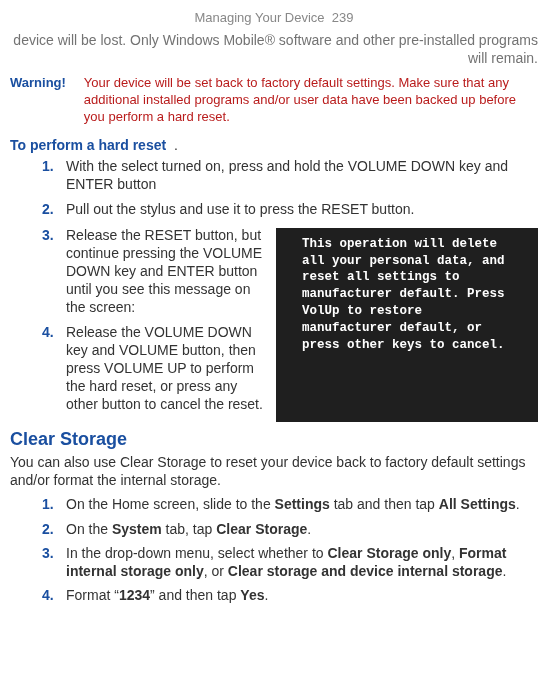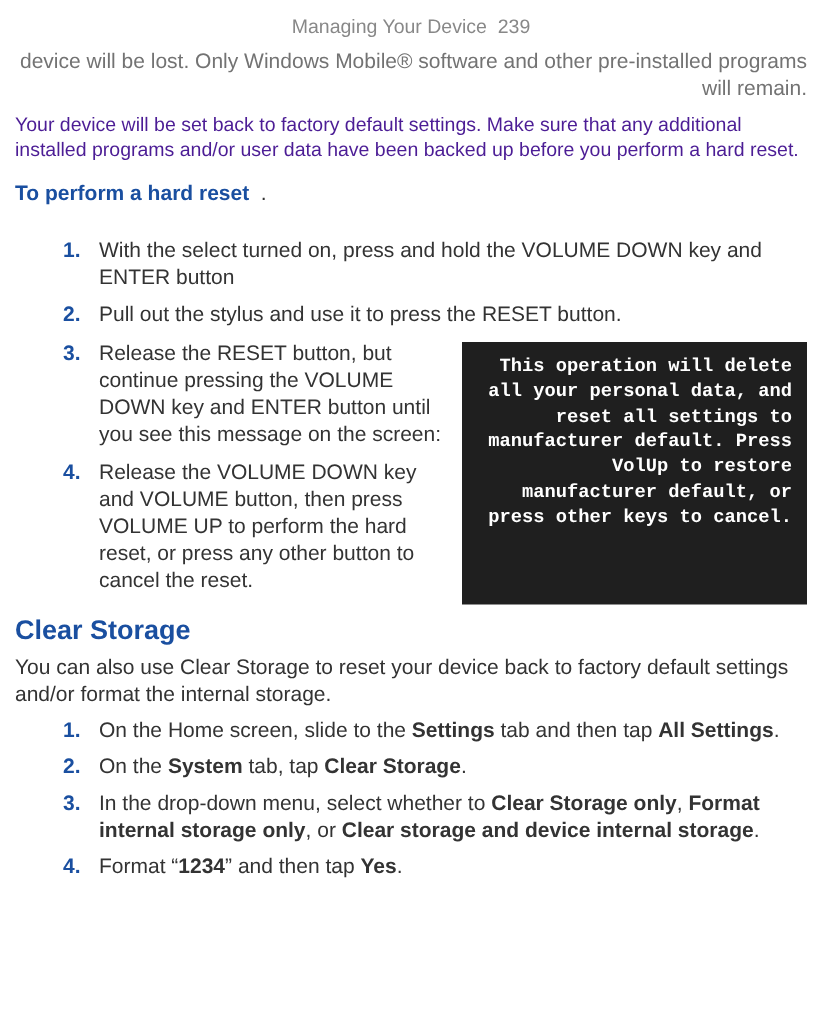--- a/index.html
+++ b/index.html
@@ -31,29 +31,29 @@
     margin-top:4px;
   }
   .warning-label {
     color: #1a4fa0;
     font-weight: bold;
     font-size: 13px;
     flex: 0 0 auto;
     padding-right: 18px;
   }
   .warning-text {
-    color: #4c1d95;
+    color: #b91c1c;
     font-size: 13px;
     line-height: 1.3;
   }
   .section-title-small {
     color: #1a4fa0;
     font-weight: bold;
     font-size: 14px;
-    margin-bottom: 20px;
+    margin-bottom: 3px;
   }
   ol.steps {
     margin: 0 0 8px 0;
     padding-left: 56px;
     list-style: none;
     counter-reset: step;
   }
   ol.steps > li {
     counter-increment: step;
     position: relative;
@@ -77,25 +77,24 @@
   }
   .step-col-left ol.steps{
     padding-left:56px;
   }
   .dark-box {
     background: #1f1f1f;
     color: #fff;
     font-family: "Courier New", monospace;
     font-weight: bold;
     font-size: 12.5px;
-    padding: 8px 10px;
+    padding: 8px 26px;
     width: 210px;
     line-height: 1.35;
     margin-top:2px;
-    text-align:right;
   }
   .section-title-big {
     color: #1a4fa0;
     font-weight: bold;
     font-size: 18px;
     margin-top: 6px;
     margin-bottom: 2px;
   }
   .para {
     margin-bottom: 6px;
@@ -105,20 +104,21 @@
 </head>
 <body>
 
 <div class="header-right">
   <span>Managing Your Device</span>&nbsp;&nbsp;<span class="page-num">239</span>
 </div>
 
 <div class="intro-text">device will be lost. Only Windows Mobile® software and other pre-installed programs will remain.</div>
 
 <div class="warning-row">
+  <div class="warning-label">Warning!</div>
   <div class="warning-text">Your device will be set back to factory default settings. Make sure that any additional installed programs and/or user data have been backed up before you perform a hard reset.</div>
 </div>
 
 <div class="section-title-small">
   <span>To perform a hard reset</span>&nbsp;&nbsp;<span style="color:#333;font-weight:normal">.</span>
 </div>
 
 <ol class="steps">
   <li>With the select turned on, press and hold the VOLUME DOWN key and ENTER button</li>
   <li>Pull out the stylus and use it to press the RESET button.</li>

